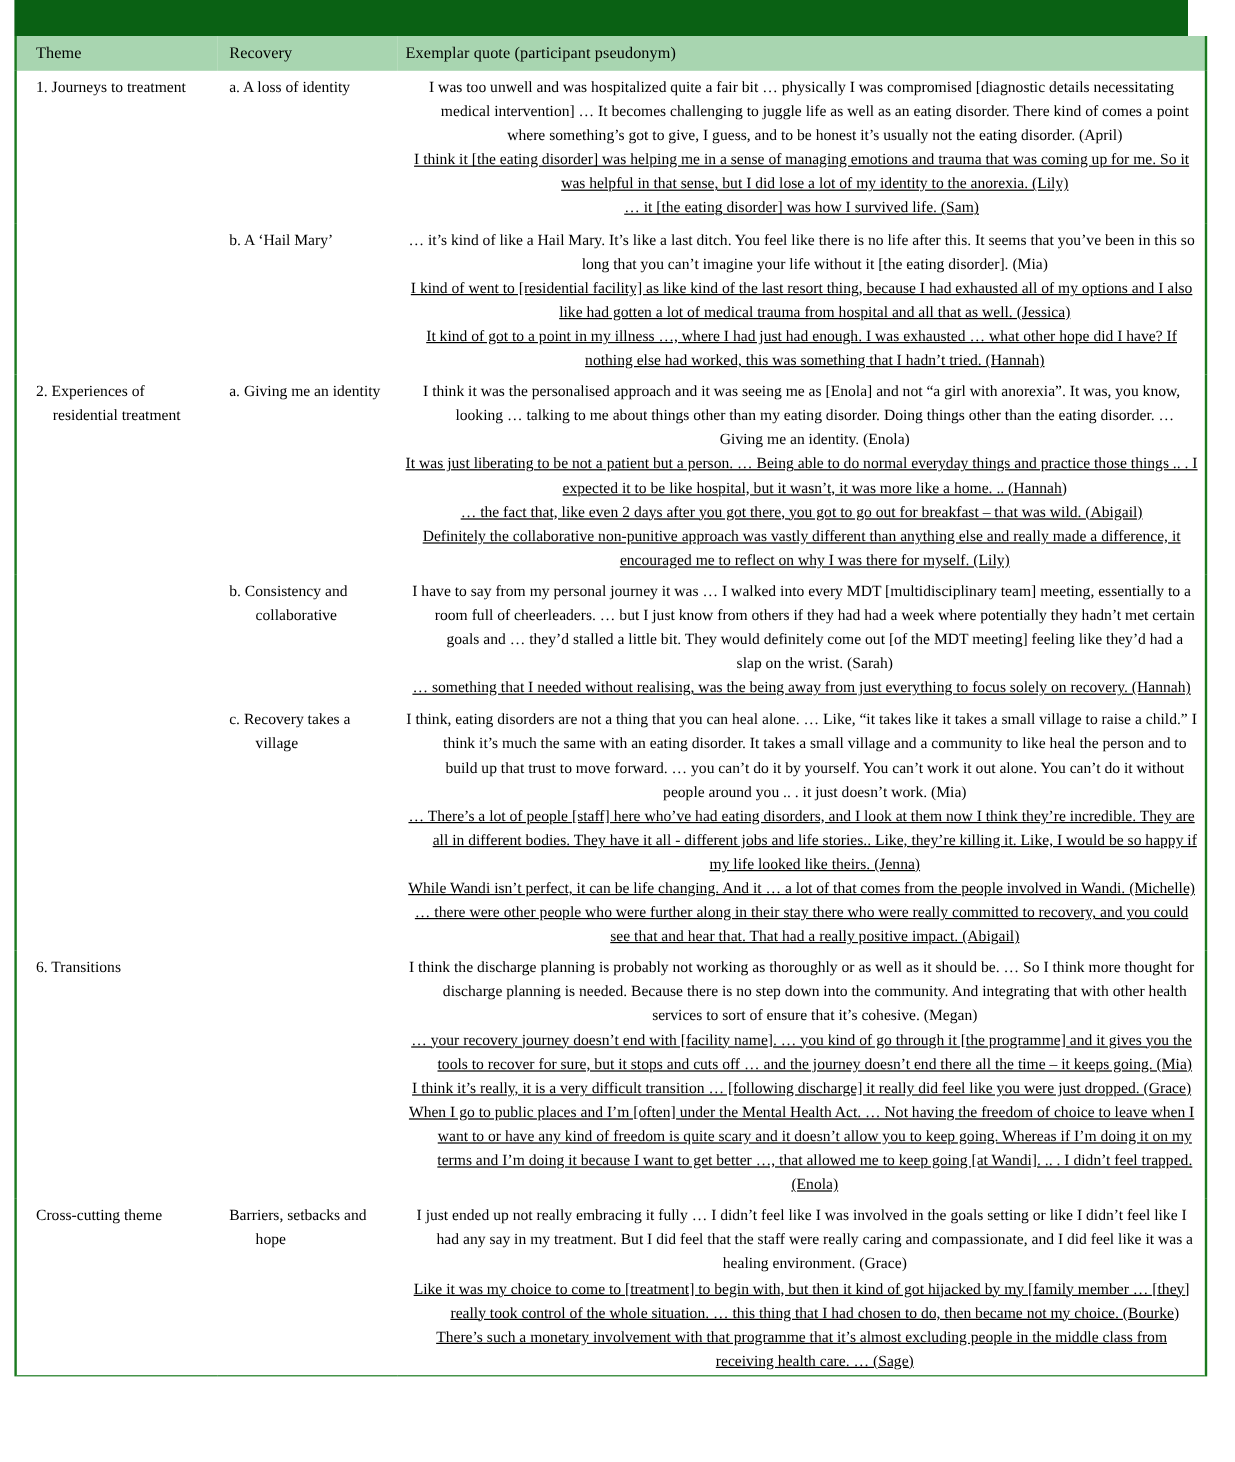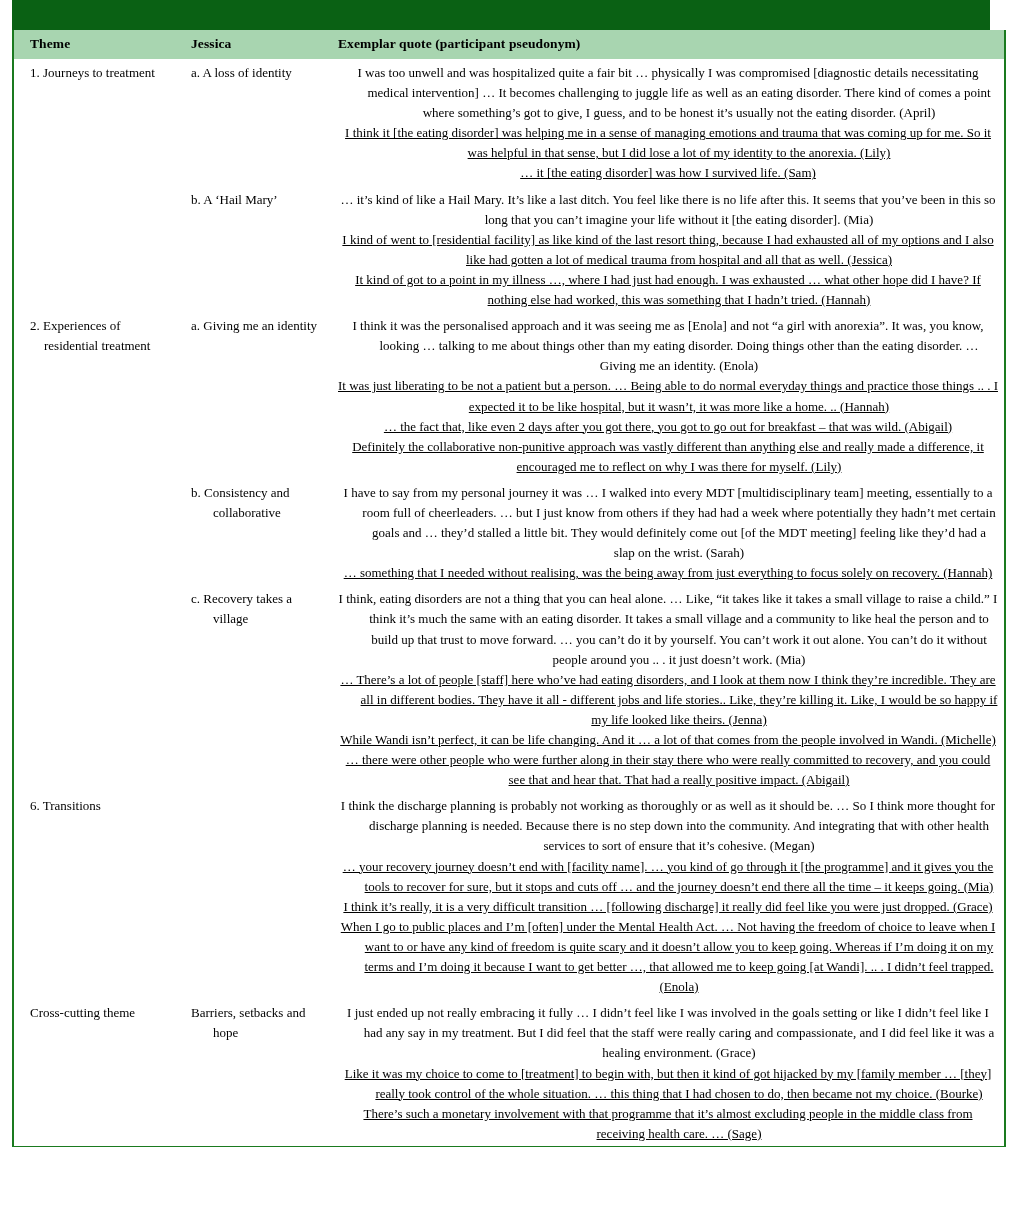--- a/index.html
+++ b/index.html
@@ -41,21 +41,21 @@
     border-right: 2px solid #1a7a1f;
     border-bottom: 1.5px solid #1a7a1f;
   }
 
   table.theme-table col.c-theme   { width: 168px; }
   table.theme-table col.c-sub     { width: 150px; }
   table.theme-table col.c-quote   { width: 674px; }
 
   thead th {
     background: #a8d5b0;
-    font-weight: bold;
+    font-weight: normal;
     font-size: 13.5px;
     text-align: left;
     padding: 6px 4px 7px 16px;
     vertical-align: top;
     letter-spacing: 0.1px;
     margin-left: 45px;
   }
   thead th.h-sub   { padding-left: 10px; }
   thead th.h-quote { padding-left: 7px; }
 
@@ -107,21 +107,21 @@
 
   <table class="theme-table">
     <colgroup>
       <col class="c-theme">
       <col class="c-sub">
       <col class="c-quote">
     </colgroup>
     <thead>
       <tr>
         <th class="h-theme">Theme</th>
-        <th class="h-sub">Jessica</th>
+        <th class="h-sub">Recovery</th>
         <th class="h-quote">Exemplar quote (participant pseudonym)</th>
       </tr>
     </thead>
     <tbody id="table-body">
         <tr class="block">
           <td class="theme-cell">
             <div class="hang">1. Journeys to treatment</div>
           </td>
           <td class="sub-cell">
             <div class="hang-sub">a. A loss of identity</div>

